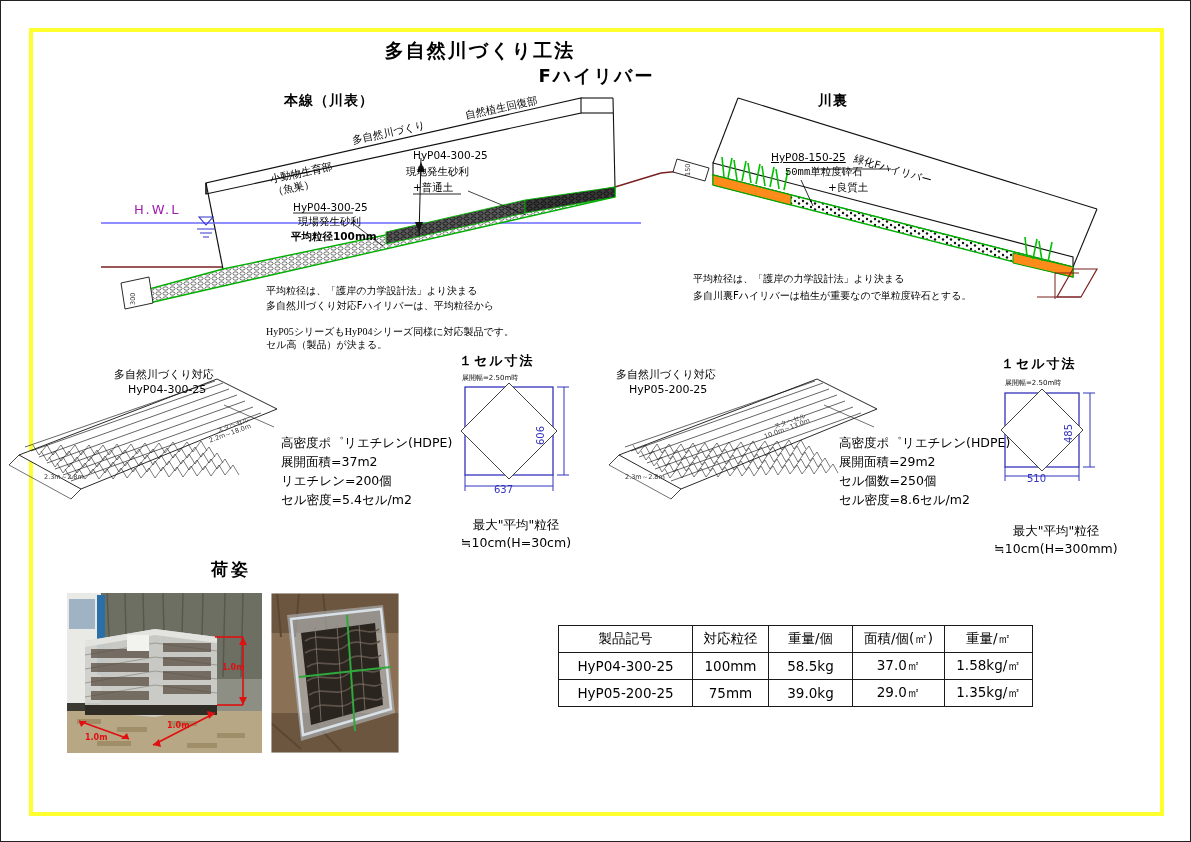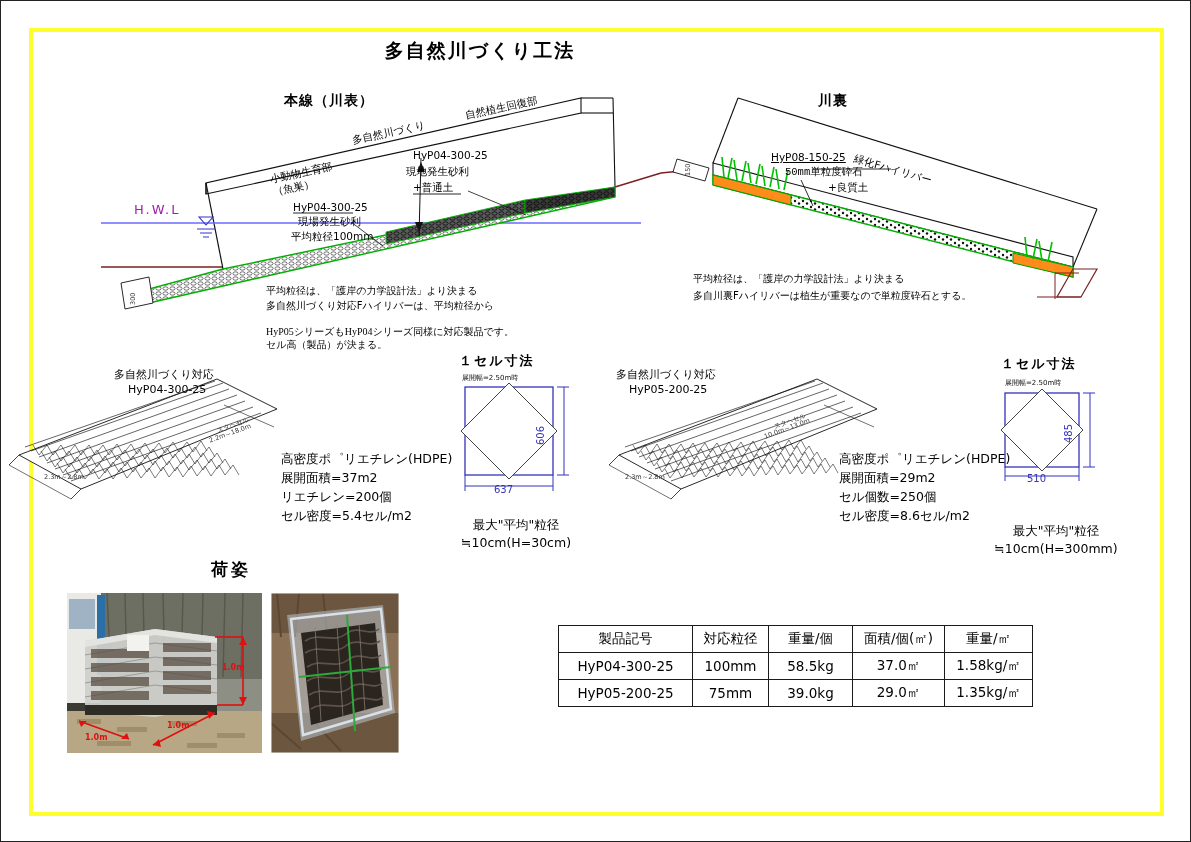--- a/index.html
+++ b/index.html
@@ -28,21 +28,21 @@
     font-size: 19px; font-weight: bold; letter-spacing: 2px;
   }
   .ttl-sub {
     left: 0; top: 64px; width: 1191px; text-align: center;
     font-size: 18px; font-weight: bold; letter-spacing: 2px;
   }
   .hdr { font-size: 14px; font-weight: bold; letter-spacing: 1px; }
   .lbl { font-size: 10.5px; }
   .lbl-xs { font-size: 6.5px; color:#333; }
   .note { font-size: 10px; line-height: 1.45; }
-  .spec { font-size: 12.5px; line-height: 1.5; margin-top: 16px; }
+  .spec { font-size: 12.5px; line-height: 1.5; }
   .prodname { font-size: 11px; line-height: 1.45; }
   .celltitle { font-size: 13px; font-weight: bold; letter-spacing: 2px; }
   .cellsub { font-size: 7px; color: #111; }
   .dimtxt { font-size: 10px; color: #3333bb; }
   .maxd { font-size: 12.5px; line-height: 1.45; text-align:center; }
   .hwl { font-size: 13px; color: #a21caf; letter-spacing: 2px; }
   .rot90 { transform: rotate(-90deg); transform-origin: left top; }
   svg { position: absolute; left: 0; top: 0; overflow: visible; }
 
   
@@ -73,20 +73,21 @@
   .ph-dim { position:absolute; color:#e01010; font-size:8px; font-weight:bold; }
 </style>
 </head>
 <body>
 
 <div id="page">
 
   <div id="yellow-frame"></div>
 
   <div class="txt ttl-main">多自然川づくり工法</div>
+  <div class="txt ttl-sub">Fハイリバー</div>
 
   <div class="txt hdr" style="left:283px; top:91px;">本線（川表）</div>
   <div class="txt hdr" style="left:817px; top:91px;">川裏</div>
 
   <svg width="1191" height="842">
     <defs>
       <pattern id="meshFine" width="7" height="5" patternUnits="userSpaceOnUse">
         <rect width="7" height="5" fill="#ffffff"></rect>
         <ellipse cx="3.5" cy="2.5" rx="2.6" ry="1.7" fill="none" stroke="#111" stroke-width="0.6"></ellipse>
       </pattern>
@@ -261,21 +262,21 @@
   <div class="txt lbl" style="left:463px; top:108px; transform:rotate(-12deg); transform-origin:left top;">自然植生回復部</div>
 
   <div class="txt hwl" style="left:133px; top:201px;">H.W.L</div>
 
   <div class="txt lbl" style="left:412px; top:148px;">HyP04-300-25</div>
   <div class="txt lbl" style="left:405px; top:164px;">現地発生砂利</div>
   <div class="txt lbl" style="left:412px; top:180px;">+普通土</div>
 
   <div class="txt lbl" style="left:292px; top:200px;">HyP04-300-25</div>
   <div class="txt lbl" style="left:297px; top:214px;">現場発生砂利</div>
-  <div class="txt lbl" style="left:290px; top:229px;">平均粒径100mm</div>
+  <div class="txt lbl" style="left:290px; top:229px;font-weight:bold;">平均粒径100mm</div>
 
   <div class="txt lbl-xs rot90" style="left:128px; top:304px;">300</div>
 
   <div class="txt lbl" style="left:855px; top:151px; transform:rotate(16deg); transform-origin:left top;">緑化Fハイリバー</div>
 
   <div class="txt lbl" style="left:770px; top:150px;text-decoration:underline;">HyP08-150-25</div>
   <div class="txt lbl" style="left:784px; top:165px;font-family:Liberation Mono, monospace;">50mm単粒度砕石</div>
   <div class="txt lbl" style="left:827px; top:180px;">+良質土</div>
 
   <div class="txt lbl-xs rot90" style="left:683px; top:175px;">150</div>

